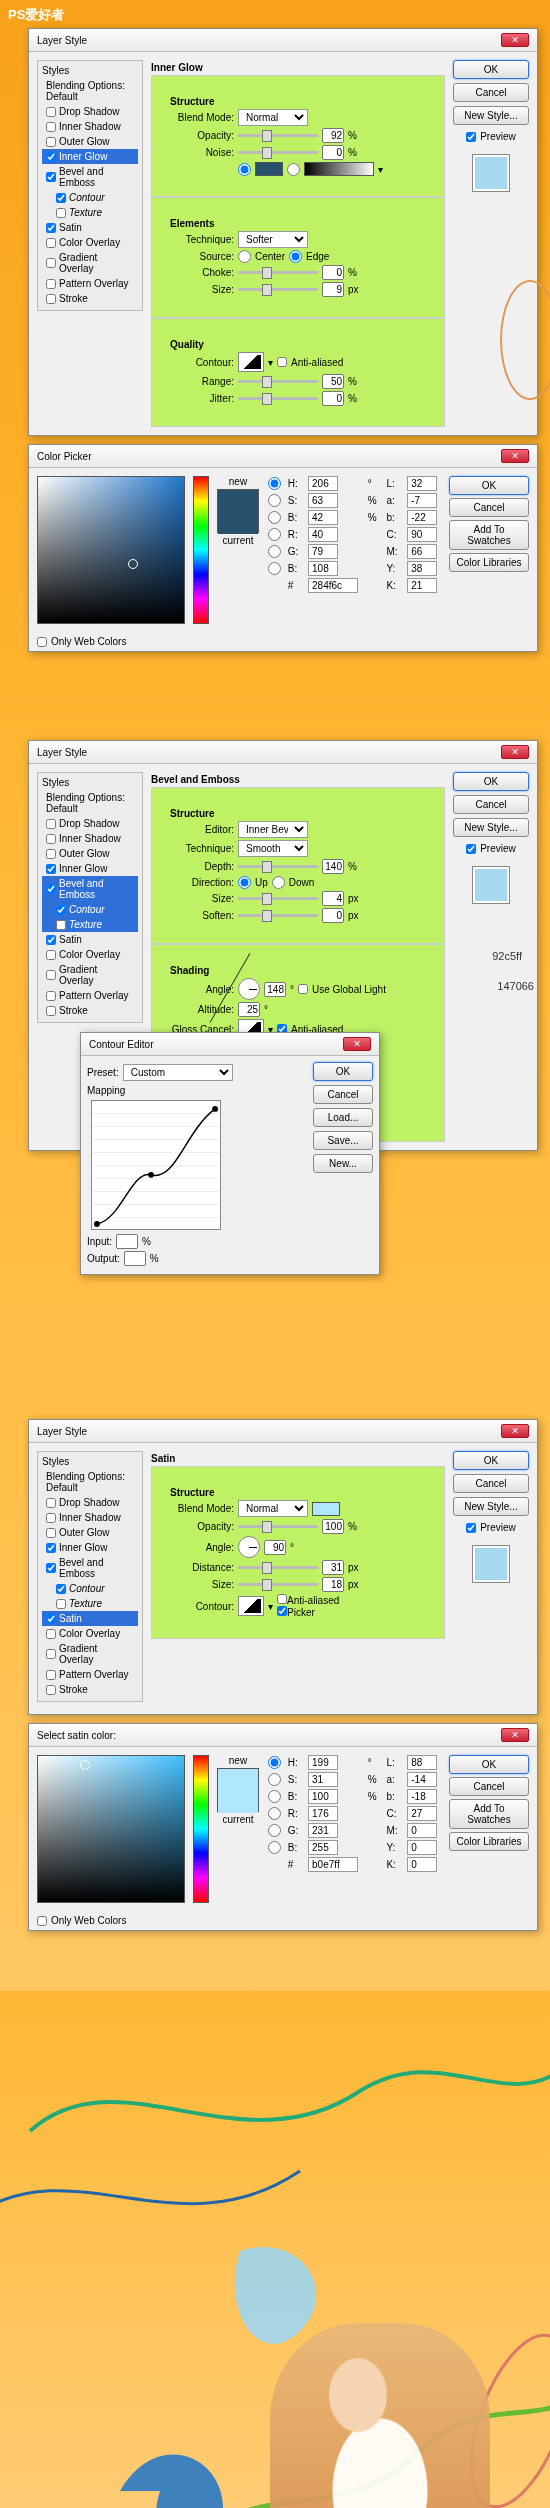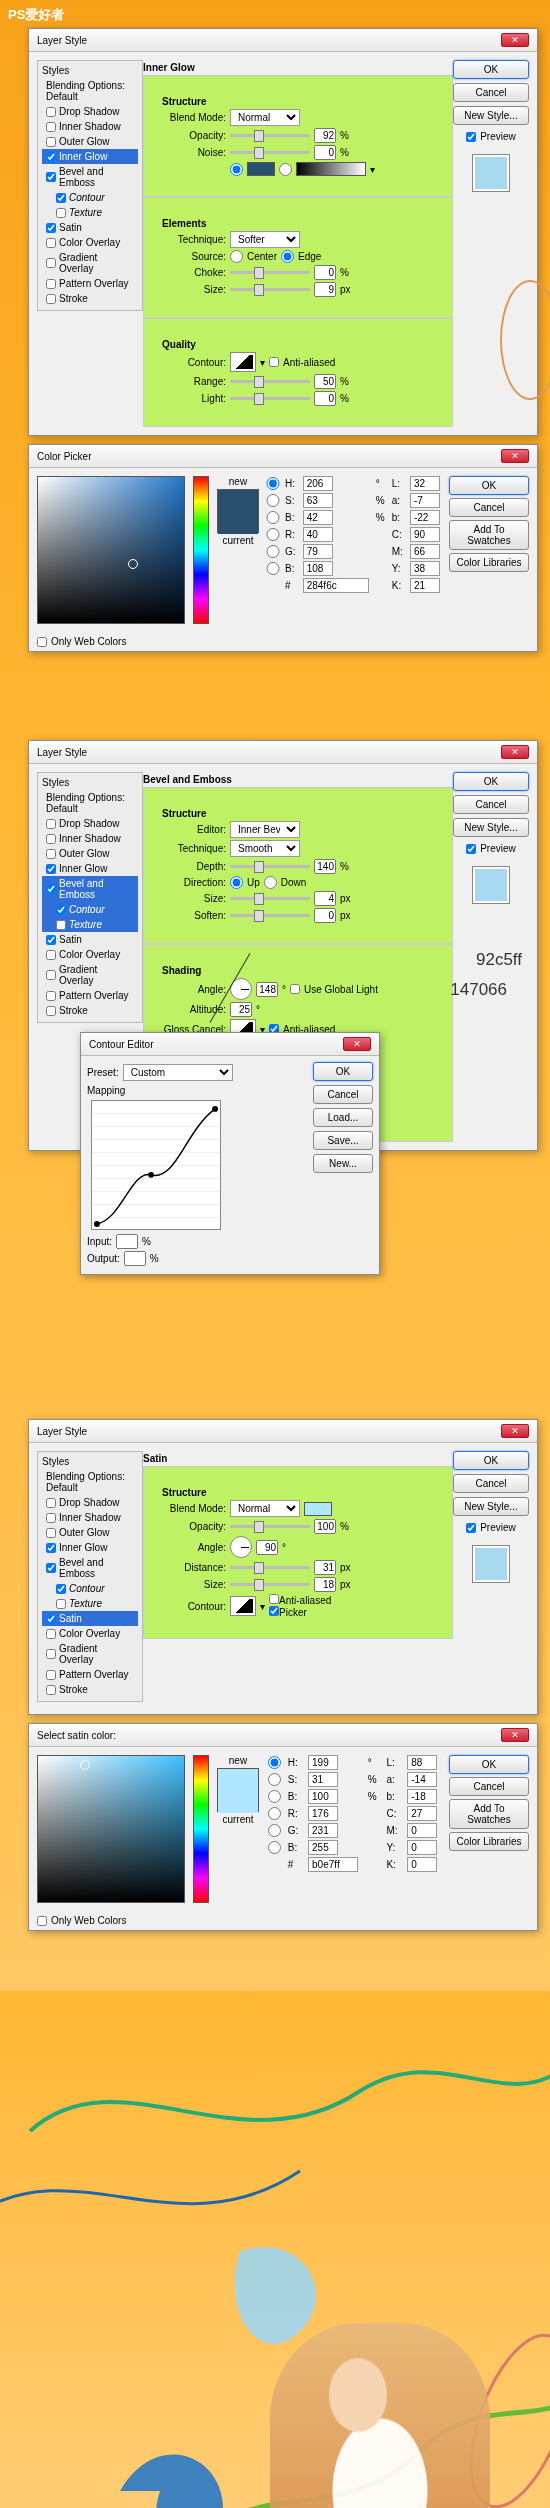--- a/index.html
+++ b/index.html
@@ -2,21 +2,21 @@
 <html><head>
 <meta charset="utf-8">
 <style>
 * { box-sizing: border-box; margin: 0; padding: 0; font-family: Tahoma, Arial, sans-serif; font-size: 10px; }
 body { width: 550px; background: linear-gradient(180deg, #f8a21a 0%, #ffb733 30%, #ffc14d 60%, #ffd080 100%); }
 .watermark { position: absolute; top: 6px; left: 8px; color: #fff; font-size: 13px; font-weight: bold; z-index: 100; }
 .panel-wrap { padding: 28px 12px 60px 28px; position: relative; }
 .dialog { background: #f0f0f0; border: 1px solid #8a8a8a; box-shadow: 2px 2px 8px rgba(0,0,0,0.3); position: relative; }
 .title-bar { background: linear-gradient(#fdfdfd, #e9e9e9); border-bottom: 1px solid #bbb; padding: 4px 8px; font-size: 11px; display: flex; justify-content: space-between; align-items: center; }
 .close-x { width: 28px; height: 14px; background: linear-gradient(#e67, #c23); color: #fff; text-align: center; border-radius: 2px; border: 1px solid #a12; font-size: 9px; line-height: 12px; }
-.dialog-body { display: flex; padding: 8px; }
+.dialog-body { display: flex; padding: 8px; gap: 8px; }
 .styles-box { width: 106px; }
 .fieldset { border: 1px solid #bbb; padding: 4px; background: #ececec; margin-bottom: 4px; }
 .fieldset-label { font-size: 10px; margin-bottom: 2px; display: block; }
 .style-item { padding: 2px 4px; font-size: 10px; display: flex; align-items: center; gap: 3px; cursor: pointer; }
 .style-item.active { background: #2f6fd8; color: #fff; }
 .style-item.indent { padding-left: 14px; font-style: italic; }
 input[type=checkbox] { width: 10px; height: 10px; }
 .center-col { flex: 1; }
 .group-title { font-weight: bold; font-size: 10px; margin: 2px 0; }
 .group { border: 1px solid #ccc; padding: 18px; margin-bottom: 0; background: #bef264; }
@@ -52,21 +52,21 @@
 .color-fields { display: grid; grid-template-columns: auto auto auto auto auto auto; gap: 2px 4px; align-items: center; font-size: 10px; }
 .color-fields input[type=text] { width: 30px; }
 .only-web { padding: 4px 8px; display: flex; align-items: center; gap: 4px; }
 .dir-dial { width: 22px; height: 22px; border: 1px solid #888; border-radius: 50%; display: inline-block; background: #fff; position: relative; }
 .dir-dial::after { content:''; position:absolute; width:8px; height:1px; background:#000; top:10px; left:10px; transform-origin:left; }
 .contour-box { width: 26px; height: 20px; border: 1px solid #888; background: #fff; display: inline-block; position: relative; }
 .contour-box::after { content:''; position:absolute; inset:2px; background: linear-gradient(135deg,#fff 48%, #000 50%); }
 .sub-dialog { position: absolute; background: #f0f0f0; border: 1px solid #8a8a8a; box-shadow: 2px 2px 8px rgba(0,0,0,0.35); }
 .contour-graph { width: 130px; height: 130px; border: 1px solid #888; background: repeating-linear-gradient(#fff,#fff 12px,#eee 12px,#eee 13px), repeating-linear-gradient(90deg,#fff,#fff 12px,#eee 12px,#eee 13px); margin: 4px; position: relative; }
 .curve { position:absolute; inset:0; }
-.annot { position: absolute; font-size: 17px; color: #333; }
+.annot { position: absolute; font-size: 11px; color: #333; }
 .arrow-line { position: absolute; border-top: 1px solid #333; transform-origin: left; }
 .deco { position: absolute; pointer-events: none; }
 .ribbon { position: absolute; border: 2px solid; border-radius: 50%; background: transparent; }
 .child-area { height: 612px; position: relative; background: linear-gradient(#ffb733, #ffd080); overflow: hidden; }
 </style>
 </head>
 <body>
 
 <div class="watermark">PS爱好者</div>
 
@@ -195,21 +195,21 @@
               <input type="checkbox" style="">
               <span>Anti-aliased</span>
             </div>
           <div class="row">
               <label>Range:</label>
               <div class="slider"></div>
               <input class="num" value="50" style="">
               <span>%</span>
             </div>
           <div class="row">
-              <label>Light:</label>
+              <label>Jitter:</label>
               <div class="slider"></div>
               <input class="num" value="0" style="">
               <span>%</span>
             </div>
         </div>
       </div>
       <div class="right-col">
         <div class="btn default">OK</div>
         <div class="btn">Cancel</div>
         <div class="btn">New Style...</div>
@@ -274,21 +274,21 @@
               <span>M:</span>
               <input type="text" value="66" style="">
             <input type="radio" style="">
               <span>B:</span>
               <input type="text" value="108" style="">
               <span></span>
               <span>Y:</span>
               <input type="text" value="38" style="">
             <span></span>
               <span>#</span>
-              <input type="text" style="width: 66px;" value="284f6c">
+              <input type="text" style="width: 50px;" value="284f6c">
               <span></span>
               <span>K:</span>
               <input type="text" value="21" style="">
           </div>
         </div>
         <div style="width:80px;display:flex;flex-direction:column;gap:3px">
           <div class="btn default">OK</div>
           <div class="btn">Cancel</div>
           <div class="btn">Add To Swatches</div>
           <div class="btn">Color Libraries</div>
@@ -454,21 +454,21 @@
         <div class="btn">New Style...</div>
         <div class="row" style="justify-content:center">
             <input type="checkbox" checked="" style="">
             <span>Preview</span>
           </div>
         <div class="swatch-preview"></div>
       </div>
     </div>
   </div>
   <span class="annot" style="right:28px;top:238px">92c5ff</span>
-  <span class="annot" style="right:43px;top:268px">147066</span>
+  <span class="annot" style="right:16px;top:268px">147066</span>
   <div class="arrow-line" style="left:210px;top:310px;width:80px;transform:rotate(-60deg)"></div>
 
   <div class="sub-dialog" style="left:80px;top:320px;width:300px">
     <div class="title-bar">
         <span>Contour Editor</span>
         <span class="close-x">✕</span>
       </div>
     <div style="display:flex;padding:6px;gap:6px">
       <div style="flex:1">
         <div class="row">

